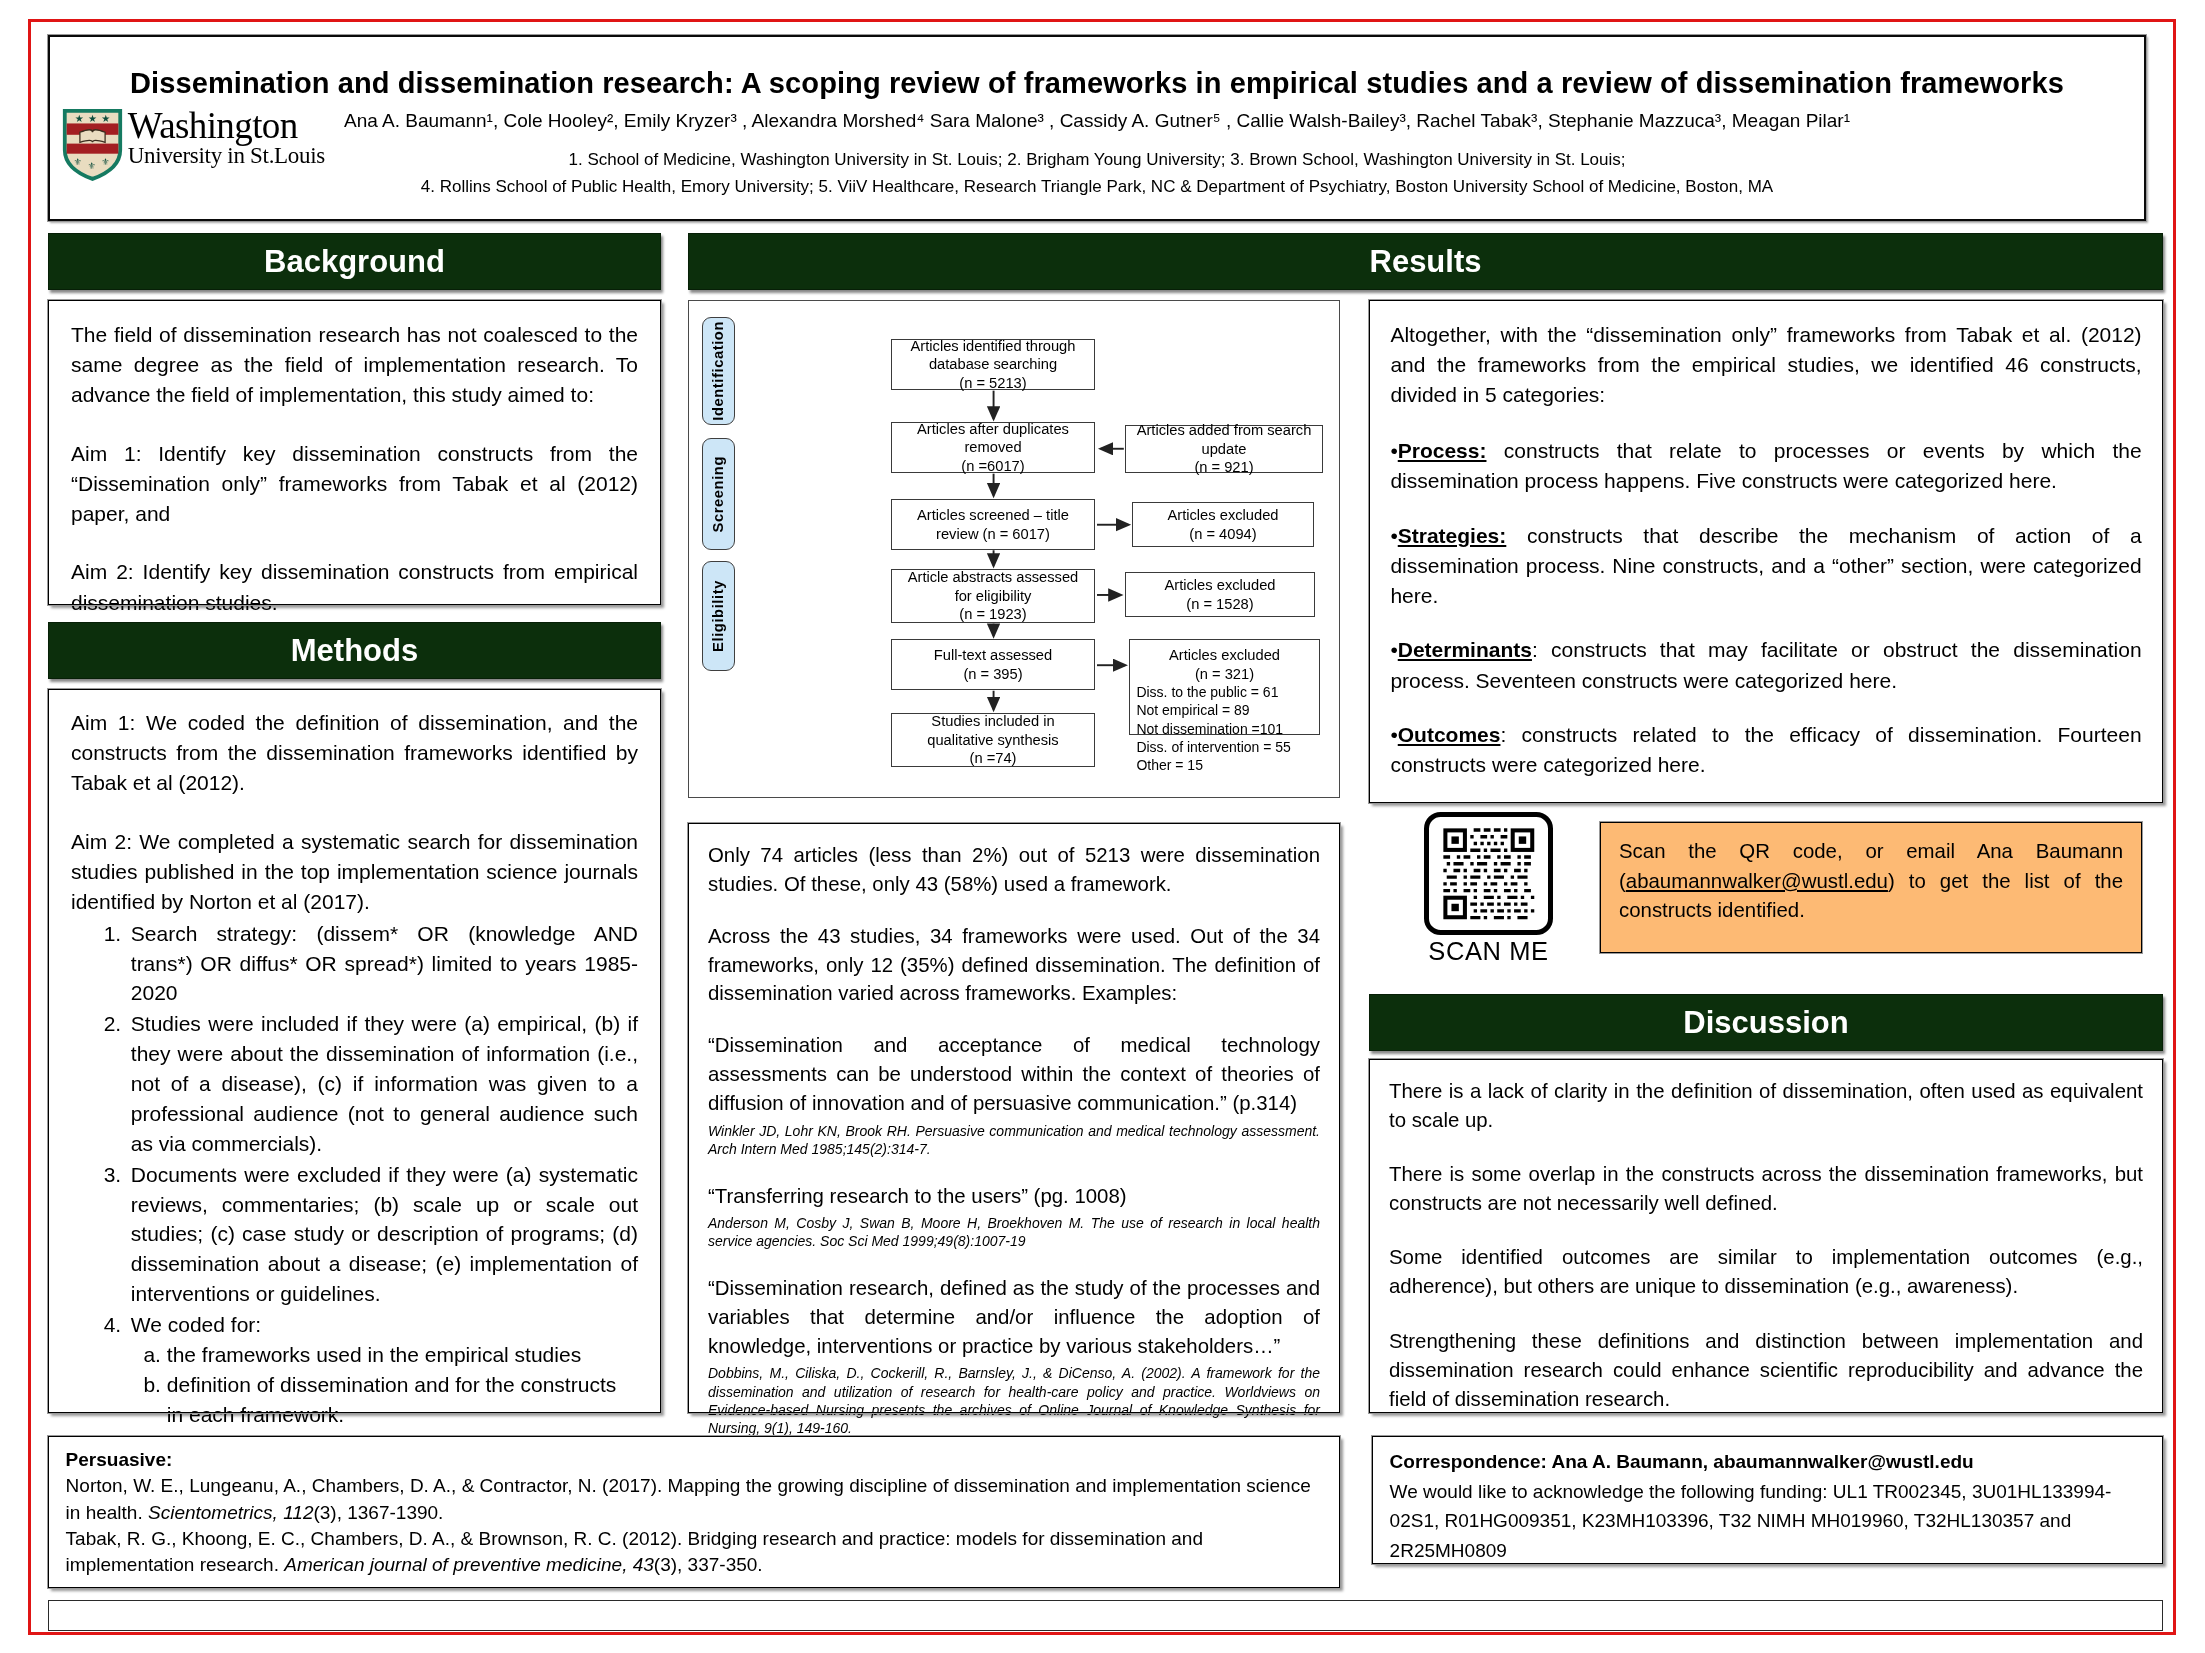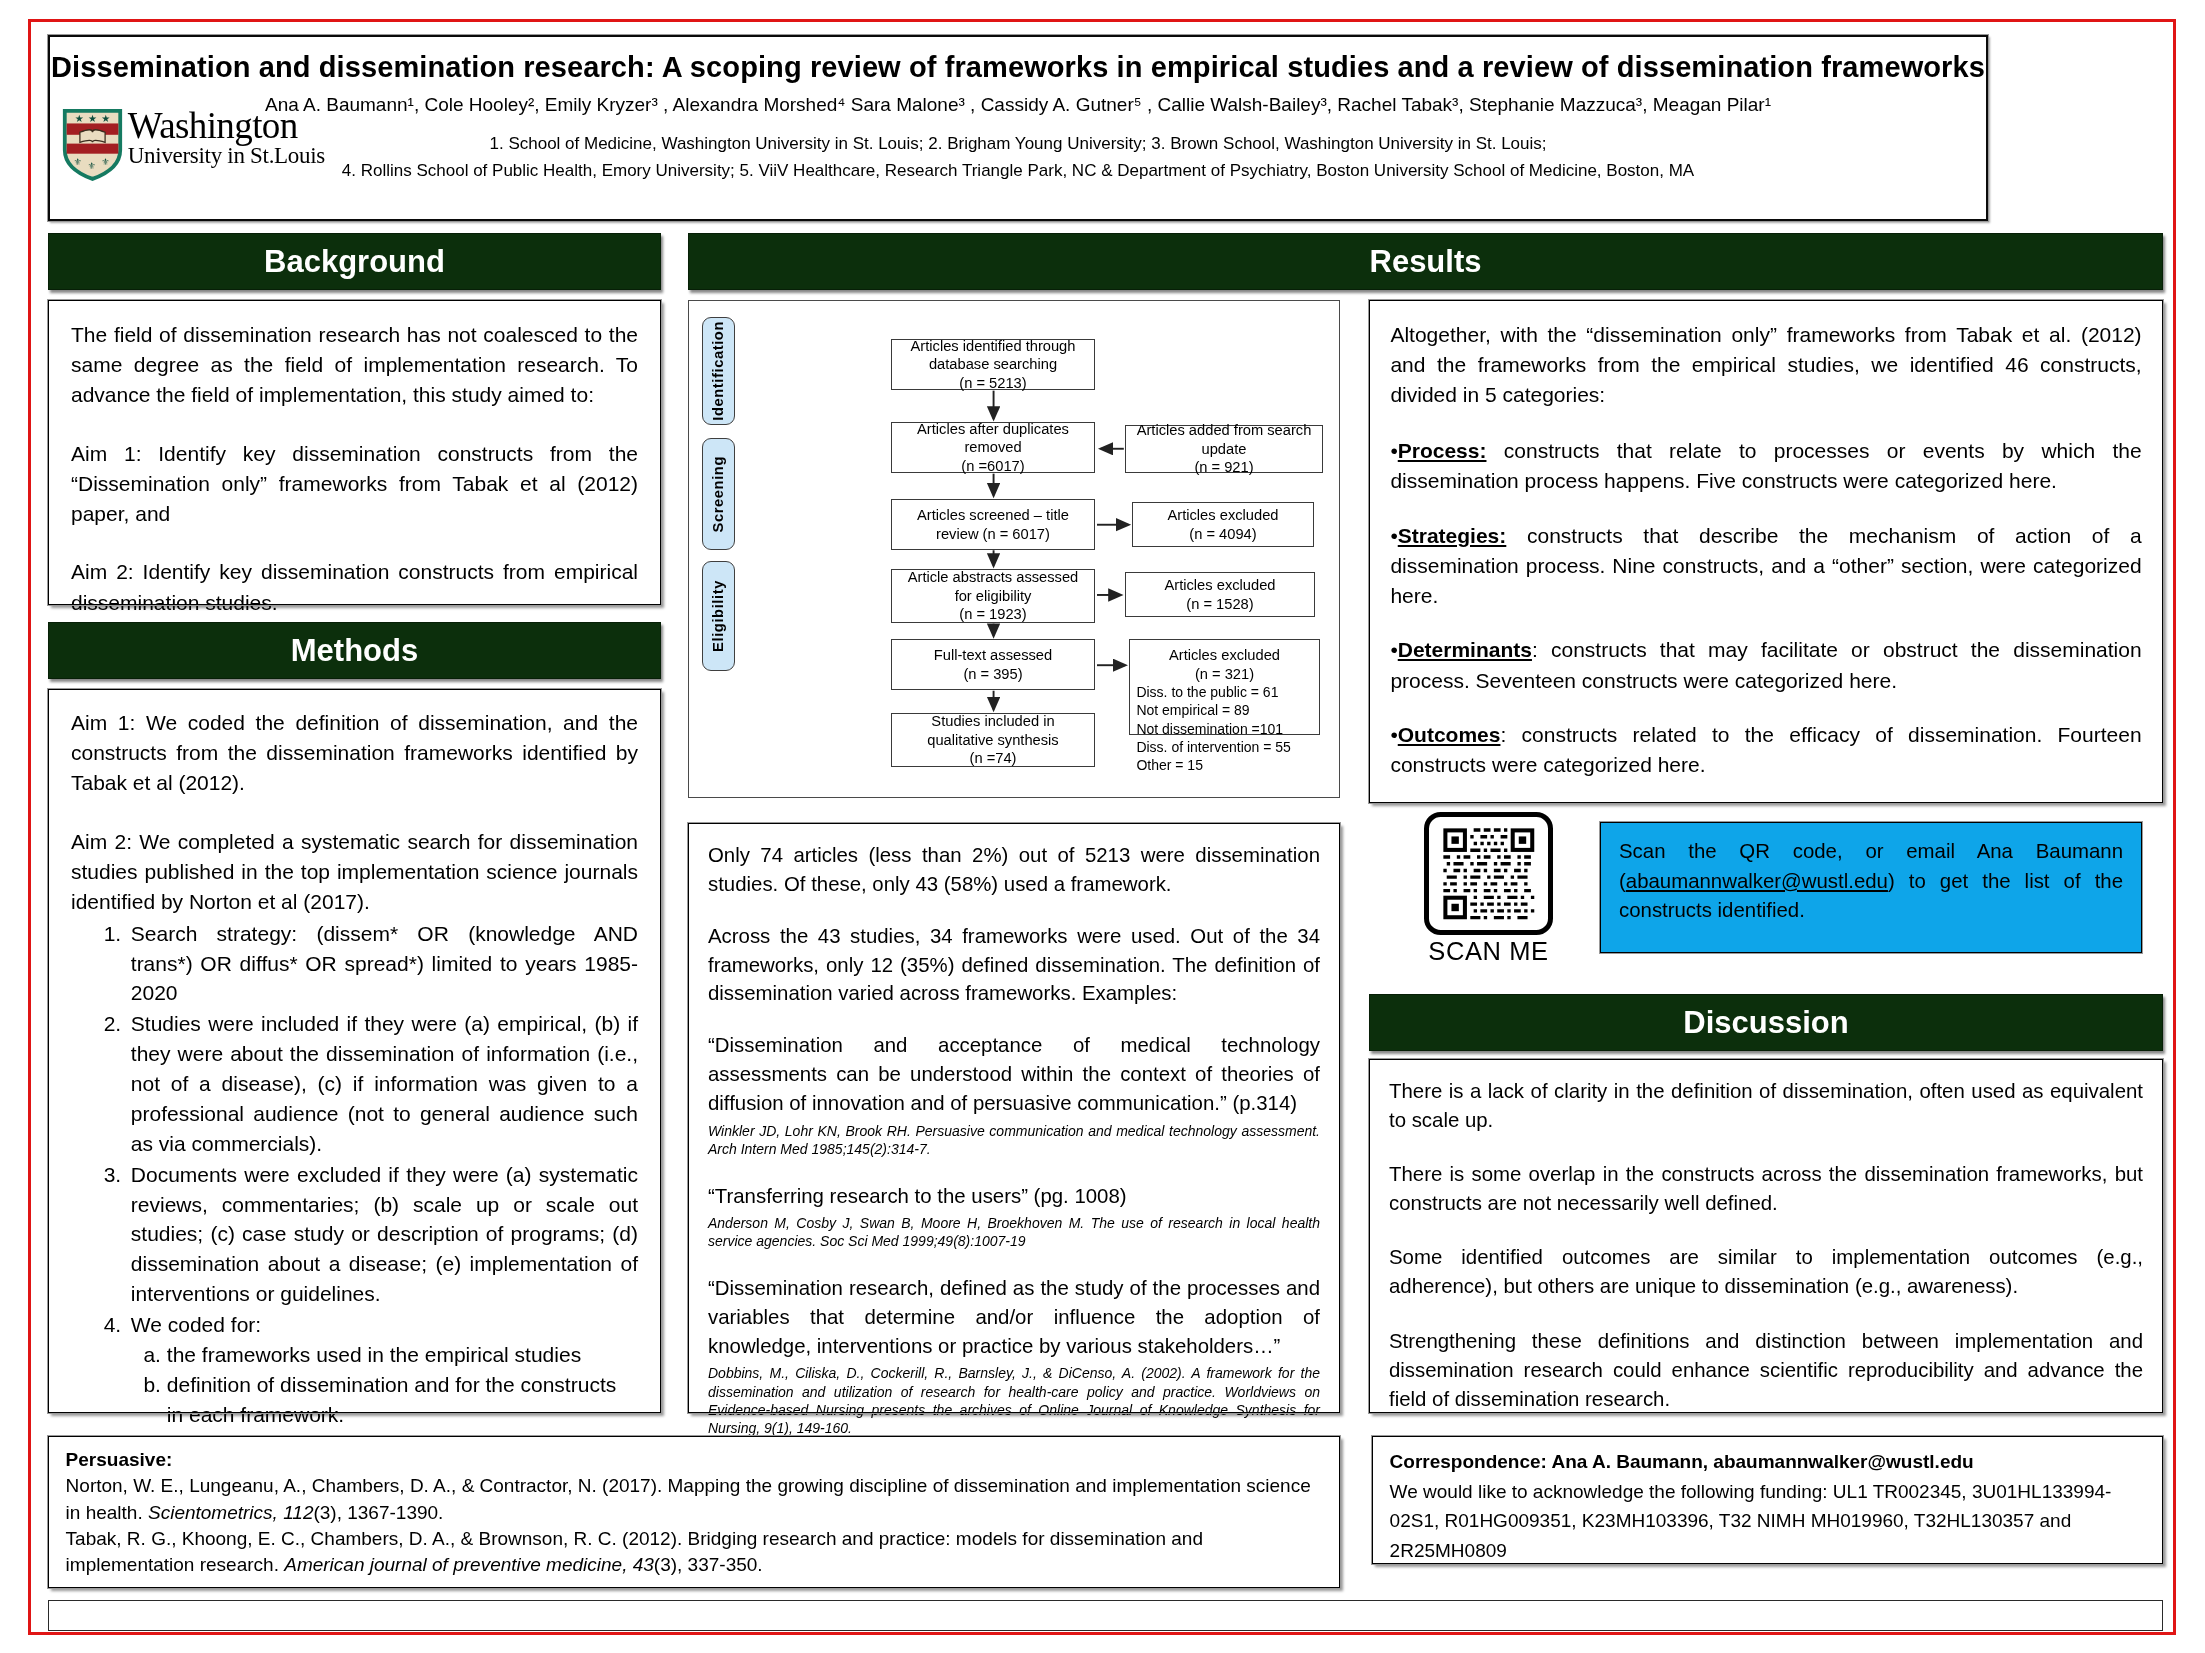--- a/index.html
+++ b/index.html
@@ -1,21 +1,21 @@
 <!DOCTYPE html>
 <html style="font-size:10.2px"><head>
 <meta charset="utf-8">
 <style>
   * { margin:0; padding:0; box-sizing:border-box; }
   html,body { background:#fff; }
   body { width:2205px; height:1654px; position:relative; font-family:"Liberation Sans", sans-serif; color:#000; }
   .frame { position:absolute; left:28px; top:19px; width:2148px; height:1616px; border:3.2px solid #e01515; }
   .abs { position:absolute; }
   
-  .title-block { left:48px; top:35px; width:1940px; height:186px; border:2.6px solid #0a0a0a; outline:0.6px solid #999; background:#fff; text-align:center; padding-top:14px; box-shadow:1.9px 1.9px 1.9px #aaa; }
+  .title-block { left:48px; top:35px; width:2098px; height:186px; border:2.6px solid #0a0a0a; outline:0.6px solid #999; background:#fff; text-align:center; padding-top:30px; box-shadow:1.9px 1.9px 1.9px #aaa; }
   .main-title { font-size:29px; font-weight:bold; letter-spacing:0.1px; }
   .authors { font-size:19px; margin-top:10.2px; }
   .affils { font-size:17px; margin-top:15.3px; line-height:1.55; }
   
   .logo { left:61px; top:108px; width:268px; height:96px; display:flex; align-items:flex-start; text-align:left; }
   .logo-shield { width:63px; height:75px; flex:0 0 auto; }
   .logo-words { font-family:"Liberation Serif", serif; margin-left:3.8px; }
   .logo-top { font-size:37px; line-height:0.95; letter-spacing:-0.6px; }
   .logo-bottom { font-size:23px; letter-spacing:-0.3px; }
   
@@ -54,21 +54,21 @@
   .stage { position:absolute; left:12.8px; width:33px; background:#cde6f7; border:1.3px solid #3f3f3f; border-radius:9px; display:flex; align-items:center; justify-content:center; font-weight:bold; font-size:14.7px; }
   .stage span { writing-mode:vertical-rl; transform:rotate(180deg); letter-spacing:0.6px; }
   .fbox { position:absolute; background:#fff; border:1.3px solid #3a3a3a; display:flex; flex-direction:column; align-items:center; justify-content:center; text-align:center; padding:2.6px 6.4px; line-height:1.25; }
   .fbox.listy { justify-content:flex-start; padding-top:6.4px; }
   .fbox .dline { align-self:flex-start; text-align:left; font-size:14px; line-height:1.3; }
   .arrows { position:absolute; inset:0; width:100%; height:100%; }
   
   .qr-frame { left:1424px; top:812px; width:129px; height:123px; border:5.7px solid #000; border-radius:16.6px; padding:7.7px; background:#fff; }
   .qr-frame svg { width:100%; height:100%; }
   .scan-label { left:1407px; top:937px; width:163px; text-align:center; font-size:25.5px; letter-spacing:0.6px; }
-  .qr-textbox { left:1600px; top:822px; width:542px; height:131px; border:1.9px solid #000; outline:0.6px solid #999; padding:14px 18px; font-size:20.4px; line-height:1.45; text-align:justify; background:#0ea5e9; }
+  .qr-textbox { left:1600px; top:822px; width:542px; height:131px; border:1.9px solid #000; outline:0.6px solid #999; padding:14px 18px; font-size:20.4px; line-height:1.45; text-align:justify; background:#fdba74; }
   .email { text-decoration:underline; }
   
   .refs-text { font-size:19px; line-height:1.38; }
   .refs-label { font-weight:bold; }
   .corr-text { font-size:19px; line-height:1.55; }
   .corr-l1 { font-weight:bold; }
   .it { font-style:italic; }
 </style>
 </head>
 <body>

